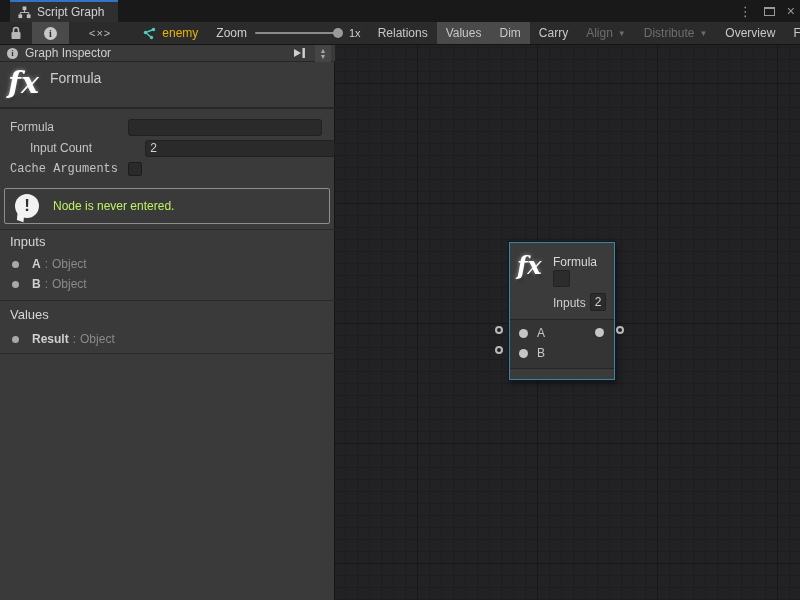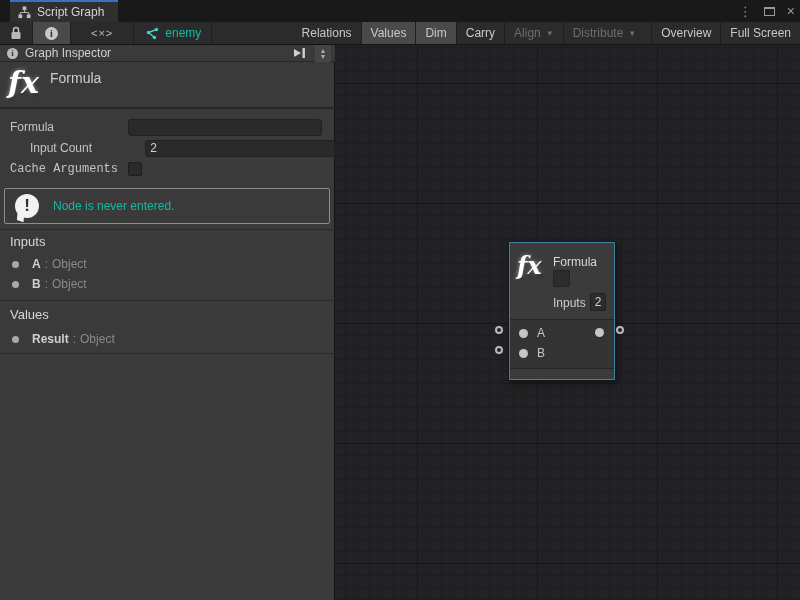--- a/index.html
+++ b/index.html
@@ -24,21 +24,21 @@
   .tb-btn { display:flex; align-items:center; justify-content:center; padding:8px 9px;
     font-size:12px; color:#c8c8c8; white-space:nowrap; }
   .tb-btn.active { background:#4a4a4a; }
   .tb-btn.disabled { color:#6e6e6e; }
   .caret { font-size:8px; margin-left:5px; color:#6e6e6e; }
   .lock-btn { padding:0 10px; }
   .info-btn { background:#4a4a4a; padding:0 12px; }
   .info-circle { width:13px; height:13px; border-radius:50%; background:#c8c8c8; color:#2b2b2b;
     font-size:10px; font-weight:bold; display:flex; align-items:center; justify-content:center; font-family:"Liberation Serif",serif; }
   .code-glyph { font-size:11px; color:#bdbdbd; letter-spacing:1px; padding:0 20px; display:flex; align-items:center; }
-  .crumb { display:flex; align-items:center; gap:6px; padding:0 10px; font-size:12px; color:#14b8a6; }
+  .crumb { display:flex; align-items:center; gap:6px; padding:0 10px; font-size:12px; color:#eab308; }
   .zoomctl { display:flex; align-items:center; gap:8px; padding:0 8px; }
   .zoom-label { font-size:12px; color:#cfcfcf; }
   .slider-track { position:relative; width:86px; height:2px; background:#8a8a8a; border-radius:1px; }
   .slider-handle { position:absolute; right:-2px; top:-4px; width:10px; height:10px; border-radius:50%; background:#9a9a9a; }
   .zoom-value { font-size:11px; color:#cfcfcf; }
   .flexgap { flex:1; }
   .grp-gap { width:6px; }
 
   
   .panel { position:absolute; left:0; top:45px; width:335px; height:555px; background:#3a3a3a;
@@ -62,21 +62,21 @@
     color:#d2d2d2; font-size:12px; padding:0 4px; font-family:"Liberation Sans",sans-serif; outline:none; }
   .checkbox { width:14px; height:14px; background:#2a2a2a; border:1px solid #1d1d1d; border-radius:2px; }
 
   .warnbox { position:absolute; left:4px; top:143px; width:326px; height:36px; border:1px solid #8e8e8e;
     border-radius:2px; background:#3a3a3a; display:flex; align-items:center; gap:14px; padding-left:10px; }
   .warn-icon { position:relative; width:24px; height:24px; border-radius:50%; background:#f2f2f2;
     display:flex; align-items:center; justify-content:center; }
   .warn-icon::after { content:""; position:absolute; left:2px; bottom:-3px; width:7px; height:7px;
     background:#f2f2f2; transform:rotate(20deg) skew(15deg); }
   .warn-glyph { font-size:17px; font-weight:bold; color:#2e2e2e; position:relative; z-index:1; }
-  .warn-text { font-size:12px; color:#14b8a6; }
+  .warn-text { font-size:12px; color:#bef264; }
 
   .divider { position:absolute; left:0; width:335px; height:1px; background:#2a2a2a; }
   .section-head { position:absolute; left:10px; font-size:13px; color:#d6d6d6; }
   .port-item { position:absolute; left:0; width:335px; height:20px; display:flex; align-items:center; }
   .bullet { width:7px; height:7px; border-radius:50%; background:#a9a9a9; margin-left:12px; }
   .port-name { font-size:12px; font-weight:bold; color:#cfcfcf; margin-left:13px; }
   .port-type { font-size:12px; color:#8a8a8a; margin-left:4px; }
 
   
   .canvas { position:absolute; left:335px; top:45px; width:465px; height:555px; background-color:#222224;
@@ -149,20 +149,27 @@
     <div class="tb-sep"></div>
     <div class="crumb">
       <svg width="15" height="13" viewBox="0 0 15 13">
         <path d="M12.5 2.5 L4.5 5.5 L10.5 10.5" stroke="#4ecdc4" stroke-width="1.4" fill="none"></path>
         <circle cx="12.5" cy="2.5" r="1.7" fill="#4ecdc4"></circle>
         <circle cx="4.5" cy="5.5" r="1.7" fill="#4ecdc4"></circle>
         <circle cx="10.5" cy="10.5" r="1.7" fill="#4ecdc4"></circle>
       </svg>
       <span>enemy</span>
     </div>
+    <div class="zoomctl">
+      <span class="zoom-label">Zoom</span>
+      <span class="slider-track">
+        <span class="slider-handle"></span>
+      </span>
+      <span class="zoom-value">1x</span>
+    </div>
     <div class="tb-sep"></div>
     <div class="flexgap"></div>
     <div class="tb-btn">Relations</div>
     <div class="tb-sep"></div>
     <div class="tb-btn active">Values</div>
     <div class="tb-sep"></div>
     <div class="tb-btn active">Dim</div>
     <div class="tb-sep"></div>
     <div class="tb-btn">Carry</div>
     <div class="tb-sep"></div>

